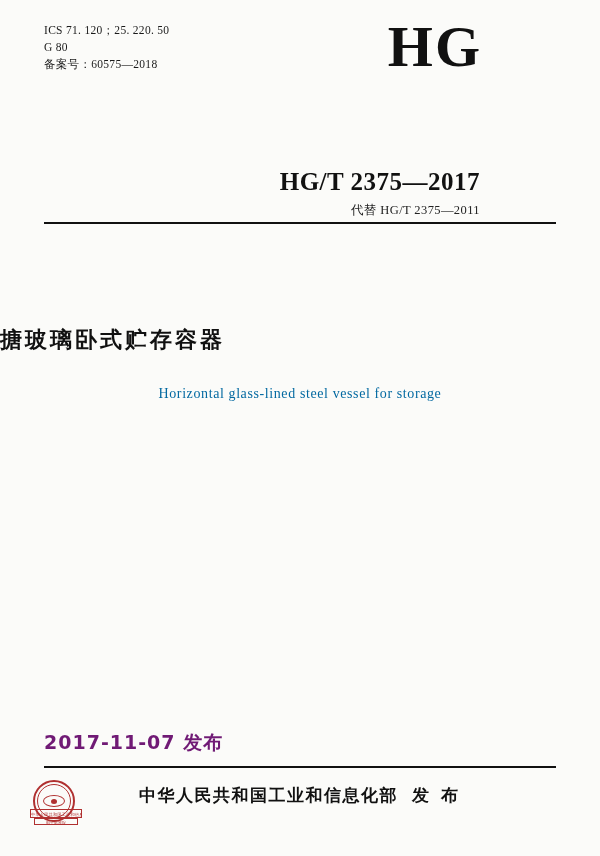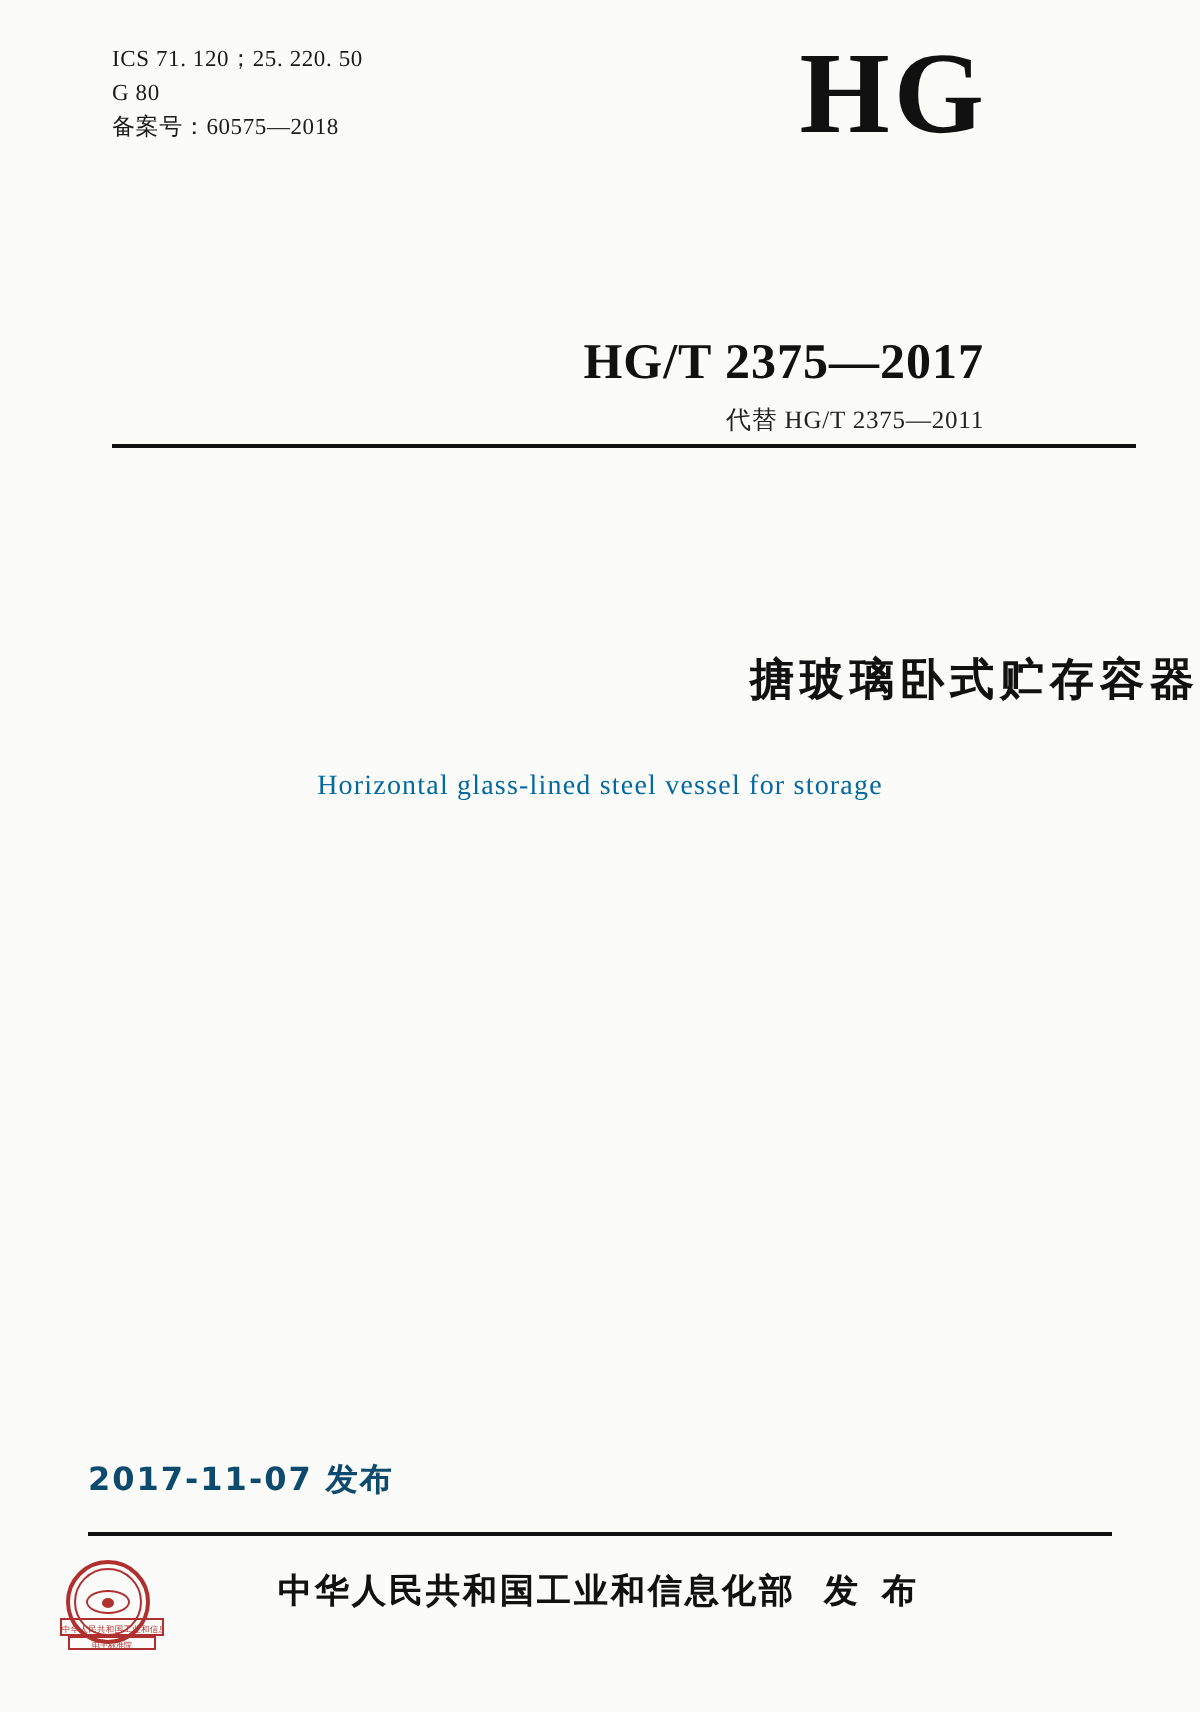--- a/index.html
+++ b/index.html
@@ -18,21 +18,21 @@
     position: relative;
     width: 600px;
     height: 856px;
     background: #fbfbf9;
     box-sizing: border-box;
   }
 
   
   .header {
     position: absolute;
-    left: 12px;
+    left: 0;
     top: 0;
     width: 526px;
     height: 230px;
   }
   .ics-block {
     position: absolute;
     left: 44px;
     top: 22px;
     font-family: "Liberation Serif", serif;
     font-size: 11.5px;
@@ -97,21 +97,21 @@
     height: 2px;
     background: #111;
   }
 
   
   .doc-title {
     position: absolute;
     left: 0;
     top: 325px;
     width: 600px;
-    text-align: right;
+    text-align: left;
     font-family: "DejaVu Sans", sans-serif;
     font-weight: bold;
     font-size: 22px;
     letter-spacing: 3px;
     color: #111;
   }
   .doc-subtitle {
     position: absolute;
     left: 0;
     top: 386px;
@@ -130,23 +130,23 @@
     top: 730px;
     width: 600px;
     height: 24px;
   }
   .date-issue {
     position: absolute;
     left: 44px;
     top: 0;
     font-family: "DejaVu Sans", sans-serif;
     font-weight: bold;
-    font-size: 16px;
+    font-size: 19px;
     letter-spacing: 1px;
-    color: #0c4a6e;
+    color: #701a75;
     white-space: nowrap;
   }
   .date-impl {
     position: absolute;
     right: 46px;
     top: 0;
     font-family: "DejaVu Sans", sans-serif;
     font-weight: bold;
     font-size: 15px;
     letter-spacing: 1px;

